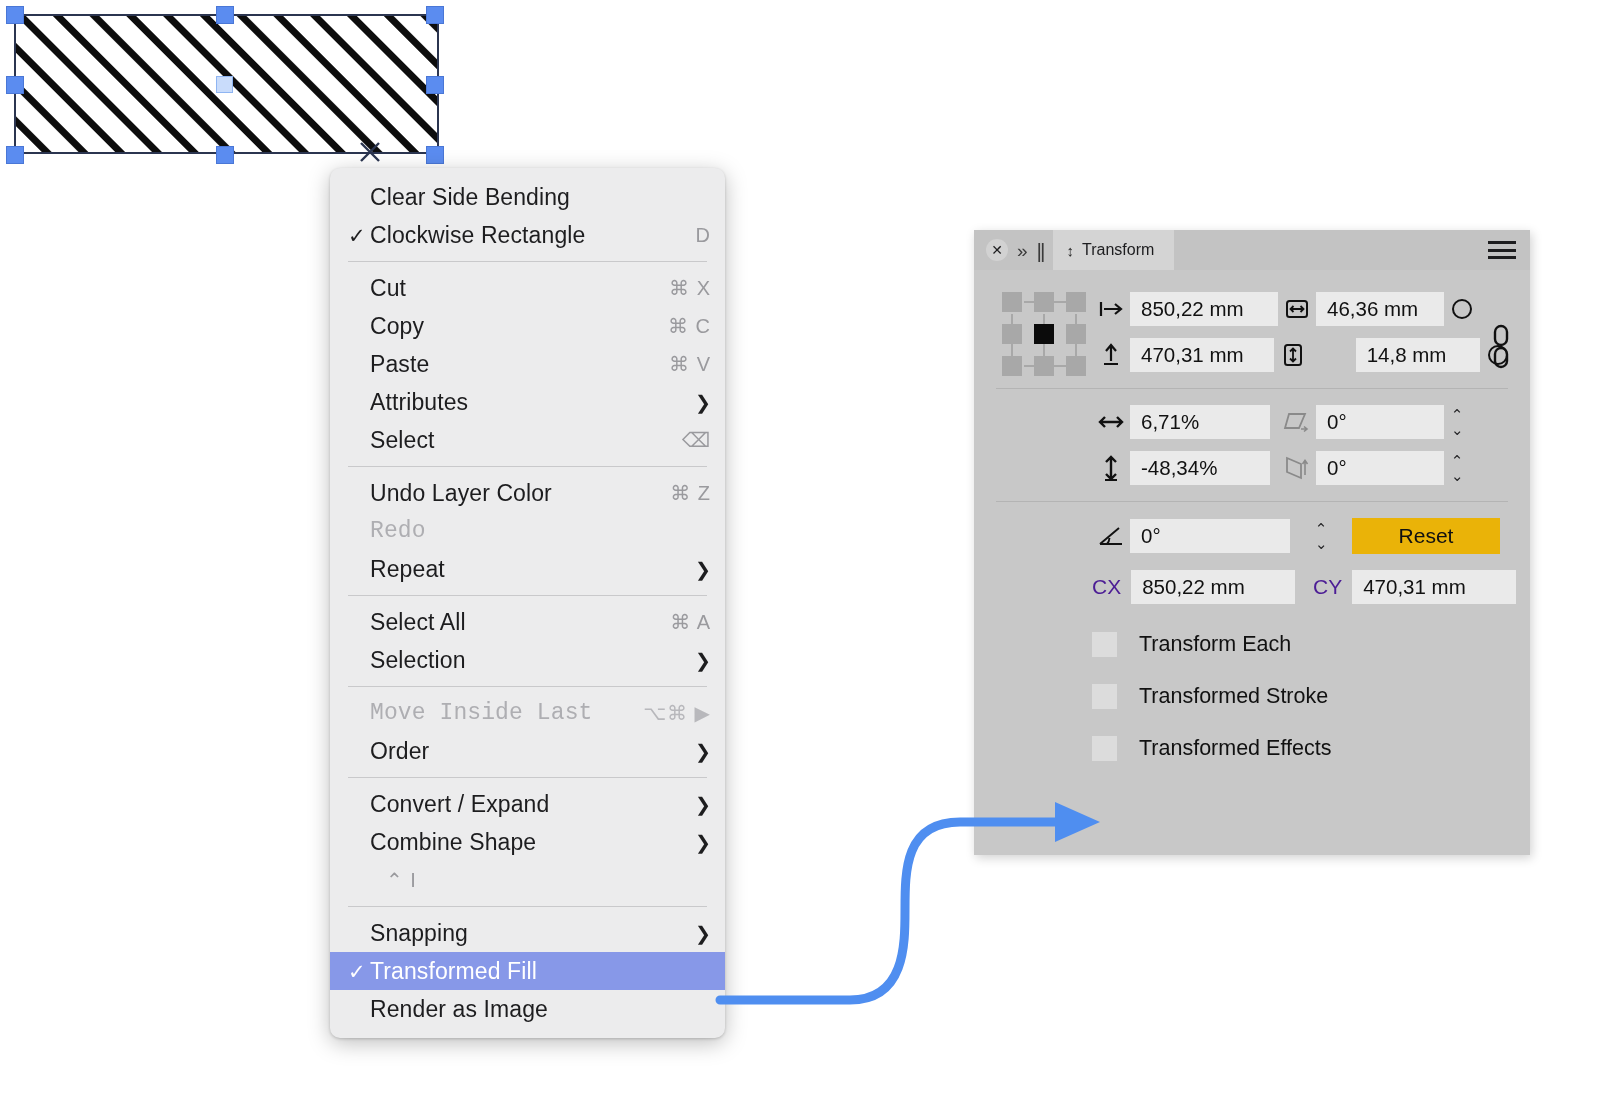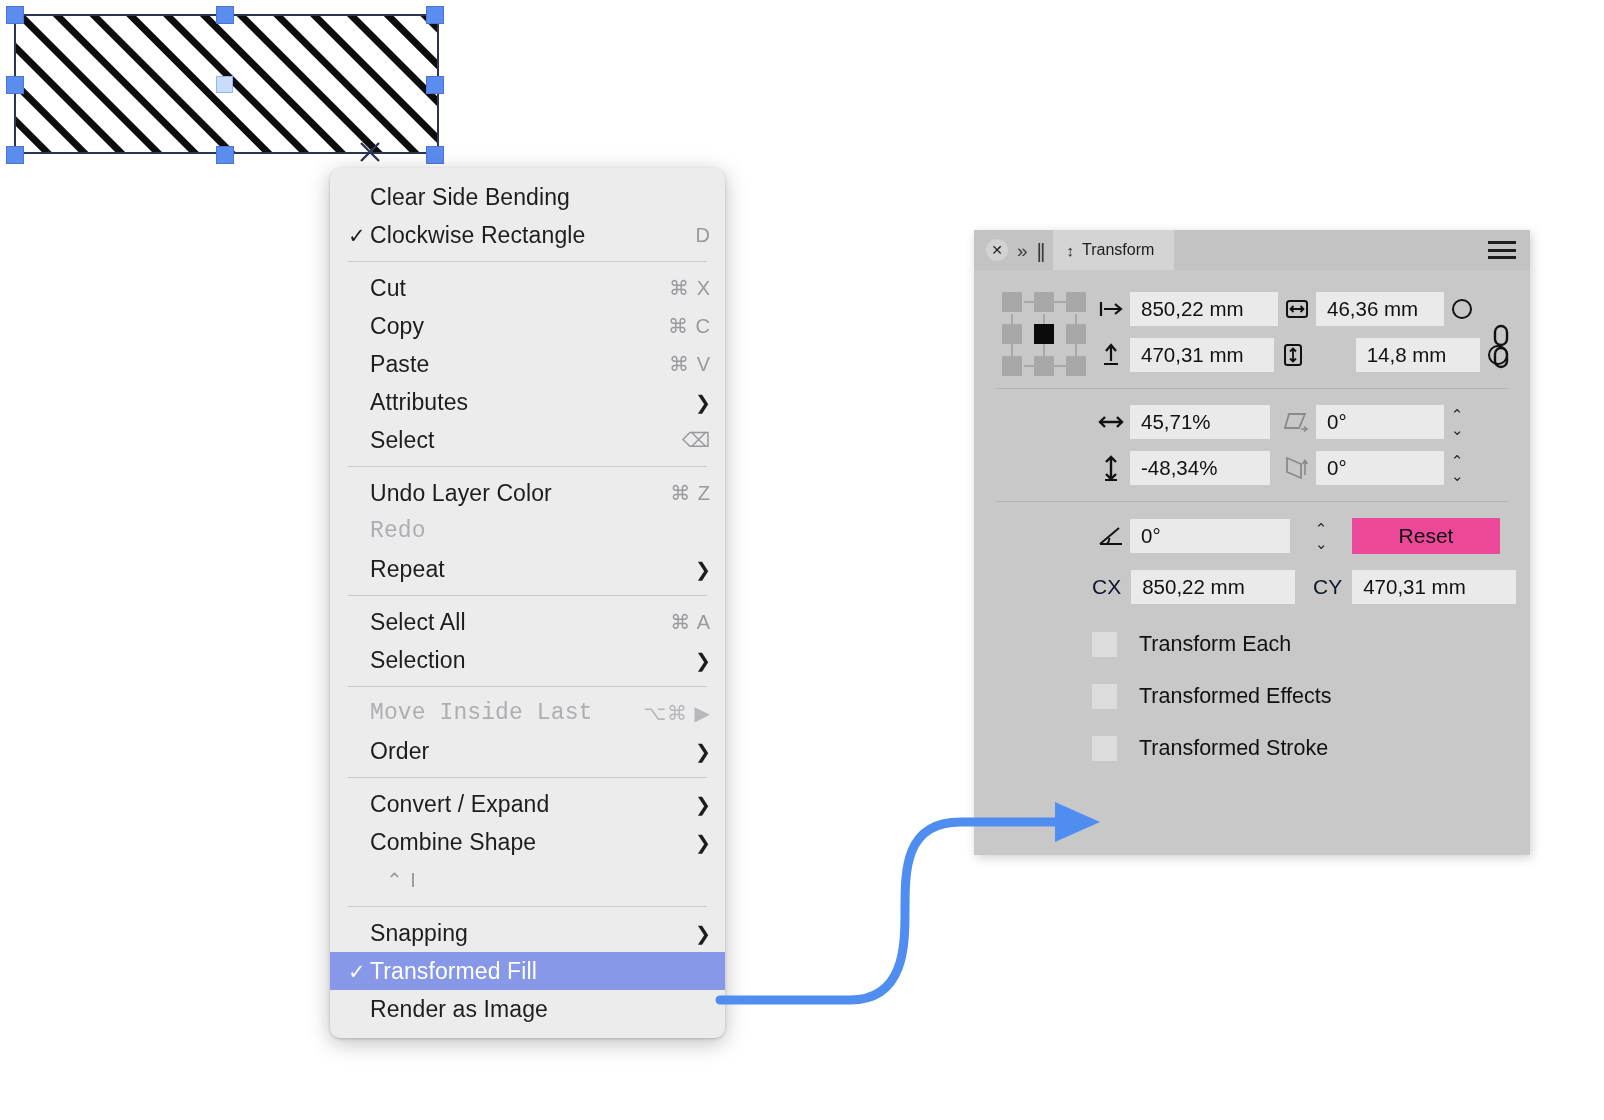--- a/index.html
+++ b/index.html
@@ -122,24 +122,24 @@
   .ring{
     width:36px;flex:0 0 36px;display:flex;align-items:center;
     justify-content:center;
   }
   .ring span{
     width:20px;height:20px;border:2.5px solid #111;border-radius:50%;
     display:block;box-sizing:border-box;
   }
   .tp-divider{height:1px;background:#b4b4b4;margin:16px 22px;}
   .btn-reset{
-    background:#ec4899;height:36px;display:flex;align-items:center;
+    background:#eab308;height:36px;display:flex;align-items:center;
     justify-content:center;font-size:21px;color:#111;width:148px;
   }
-  .cclabel{font-size:21px;color:#0f172a;margin:0 10px 0 0;}
+  .cclabel{font-size:21px;color:#4c1d95;margin:0 10px 0 0;}
   .cbrow{display:flex;align-items:center;height:52px;padding-left:118px;}
   .cbox{
     width:25px;height:25px;background:#dcdcdc;margin-right:22px;
     flex:0 0 25px;
   }
   .cblabel{font-size:21.5px;color:#111;}
 
   .linkchain{position:absolute;right:16px;top:52px;}
 
   
@@ -372,21 +372,21 @@
 
     <div class="tp-divider"></div>
 
     <div style="padding-left:118px;padding-right:14px;">
       <div class="row">
         <div class="icn">
           <svg width="28" height="18" viewBox="0 0 28 18">
               <path d="M3 9 H25 M8 4 L3 9 L8 14 M20 4 L25 9 L20 14" stroke="#111" stroke-width="2.4" fill="none"></path>
             </svg>
         </div>
-        <div class="fld" style="width:140px;">45,71%</div>
+        <div class="fld" style="width:140px;">6,71%</div>
         <div class="icn" style="margin-left:8px;">
           <svg width="28" height="24" viewBox="0 0 28 24">
               <path d="M6 4 H22 L16 18 H2 Z" stroke="#8a8a8a" stroke-width="1.8" fill="none"></path>
               <path d="M18 19 H24 M21 16.5 L24 19 L21 21.5" stroke="#8a8a8a" stroke-width="1.6" fill="none"></path>
             </svg>
         </div>
         <div class="fld" style="width:128px;">0°</div>
         <div class="stepper">
             <span>⌃</span>
             <span style="transform:rotate(180deg);">⌃</span>
@@ -440,25 +440,25 @@
       </div>
     </div>
 
     <div style="margin-top:14px;">
       <div class="cbrow">
         <span class="cbox"></span>
         <span class="cblabel">Transform Each</span>
       </div>
       <div class="cbrow">
         <span class="cbox"></span>
-        <span class="cblabel">Transformed Effects</span>
+        <span class="cblabel">Transformed Stroke</span>
       </div>
       <div class="cbrow">
         <span class="cbox"></span>
-        <span class="cblabel">Transformed Stroke</span>
+        <span class="cblabel">Transformed Effects</span>
       </div>
     </div>
 
   </div>
 </div>
 
 <svg id="annotation-arrow" width="420" height="260" viewBox="0 0 420 260">
   <path d="M20 240 H150 C205 240 205 185 205 150 C205 110 205 62 260 62 H360" stroke="#4f8ef0" stroke-width="9" fill="none" stroke-linecap="round"></path>
   <path d="M355 42 L400 62 L355 82 Z" fill="#4f8ef0"></path>
 </svg>

